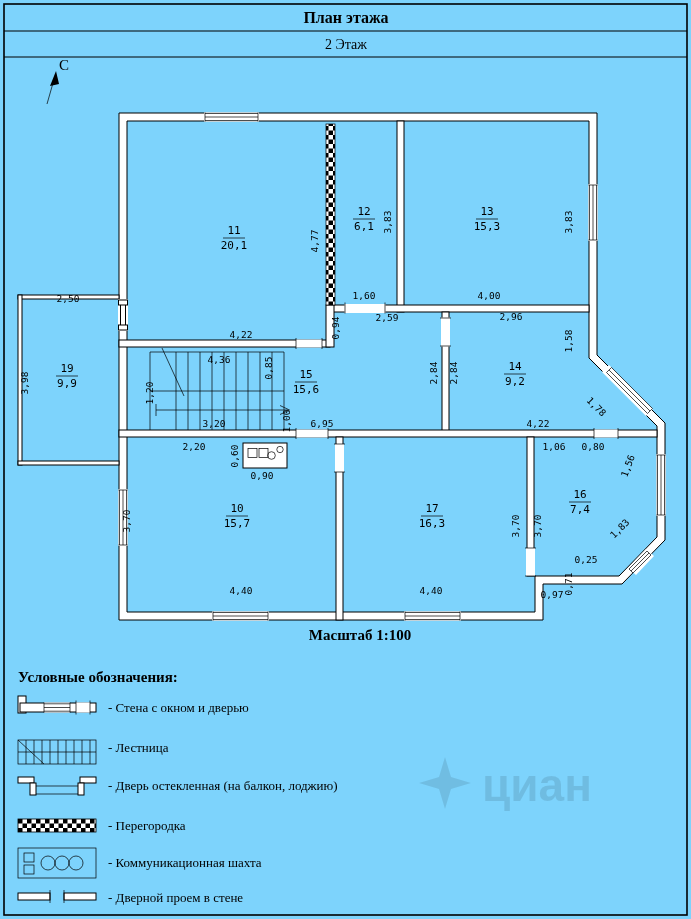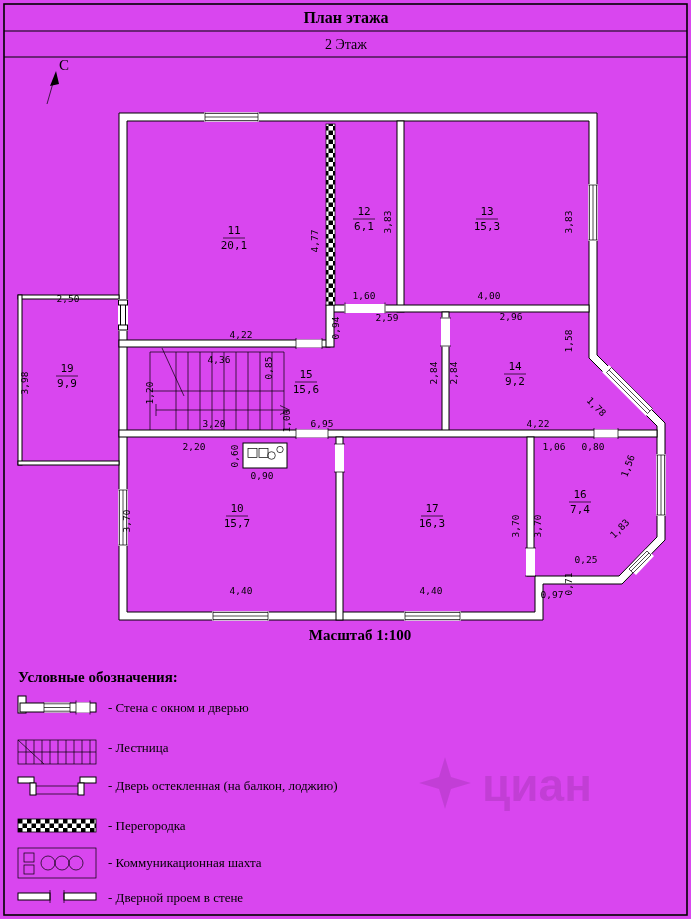--- a/index.html
+++ b/index.html
@@ -1,16 +1,16 @@
 <!DOCTYPE html>
 <html><head>
 <meta charset="utf-8">
 <style>
   html,body{margin:0;padding:0;background:#fff;}
-  .page{width:691px;height:919px;position:relative;background:#d946ef;font-family:"Liberation Serif",serif;}
+  .page{width:691px;height:919px;position:relative;background:#7dd3fc;font-family:"Liberation Serif",serif;}
   svg{position:absolute;left:0;top:0;}
   text{fill:#000;}
   .title{font:bold 16px "Liberation Serif",serif;text-anchor:middle;}
   .subtitle{font:14px "Liberation Serif",serif;text-anchor:middle;}
   .scale{font:bold 15px "Liberation Serif",serif;text-anchor:middle;}
   .legend-header{font:bold 15px "Liberation Serif",serif;}
   .legend-label{font:13px "Liberation Serif",serif;}
   .north{font:15px "Liberation Serif",serif;text-anchor:middle;}
   .dim{font:9.5px "DejaVu Sans Mono",monospace;text-anchor:middle;}
   .room-num,.room-area{font:11px "DejaVu Sans Mono",monospace;text-anchor:middle;}

